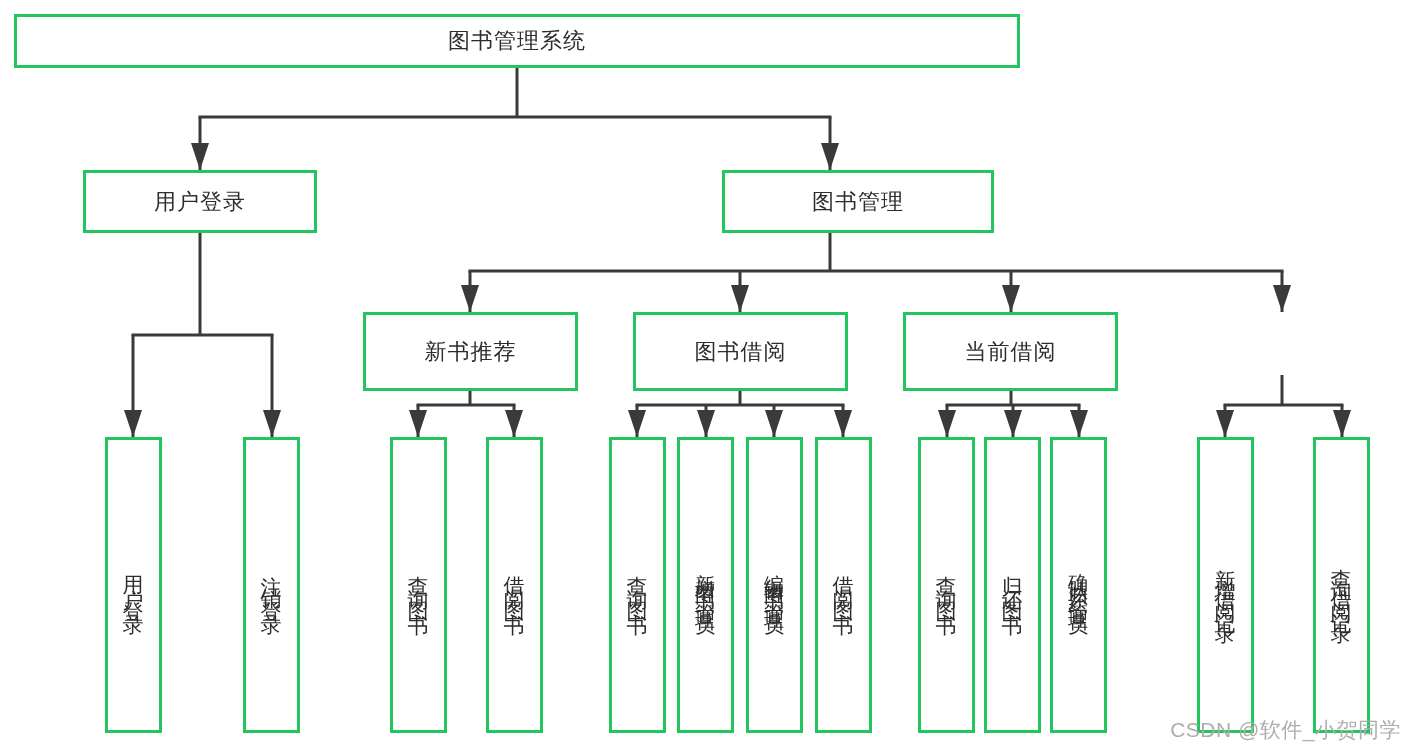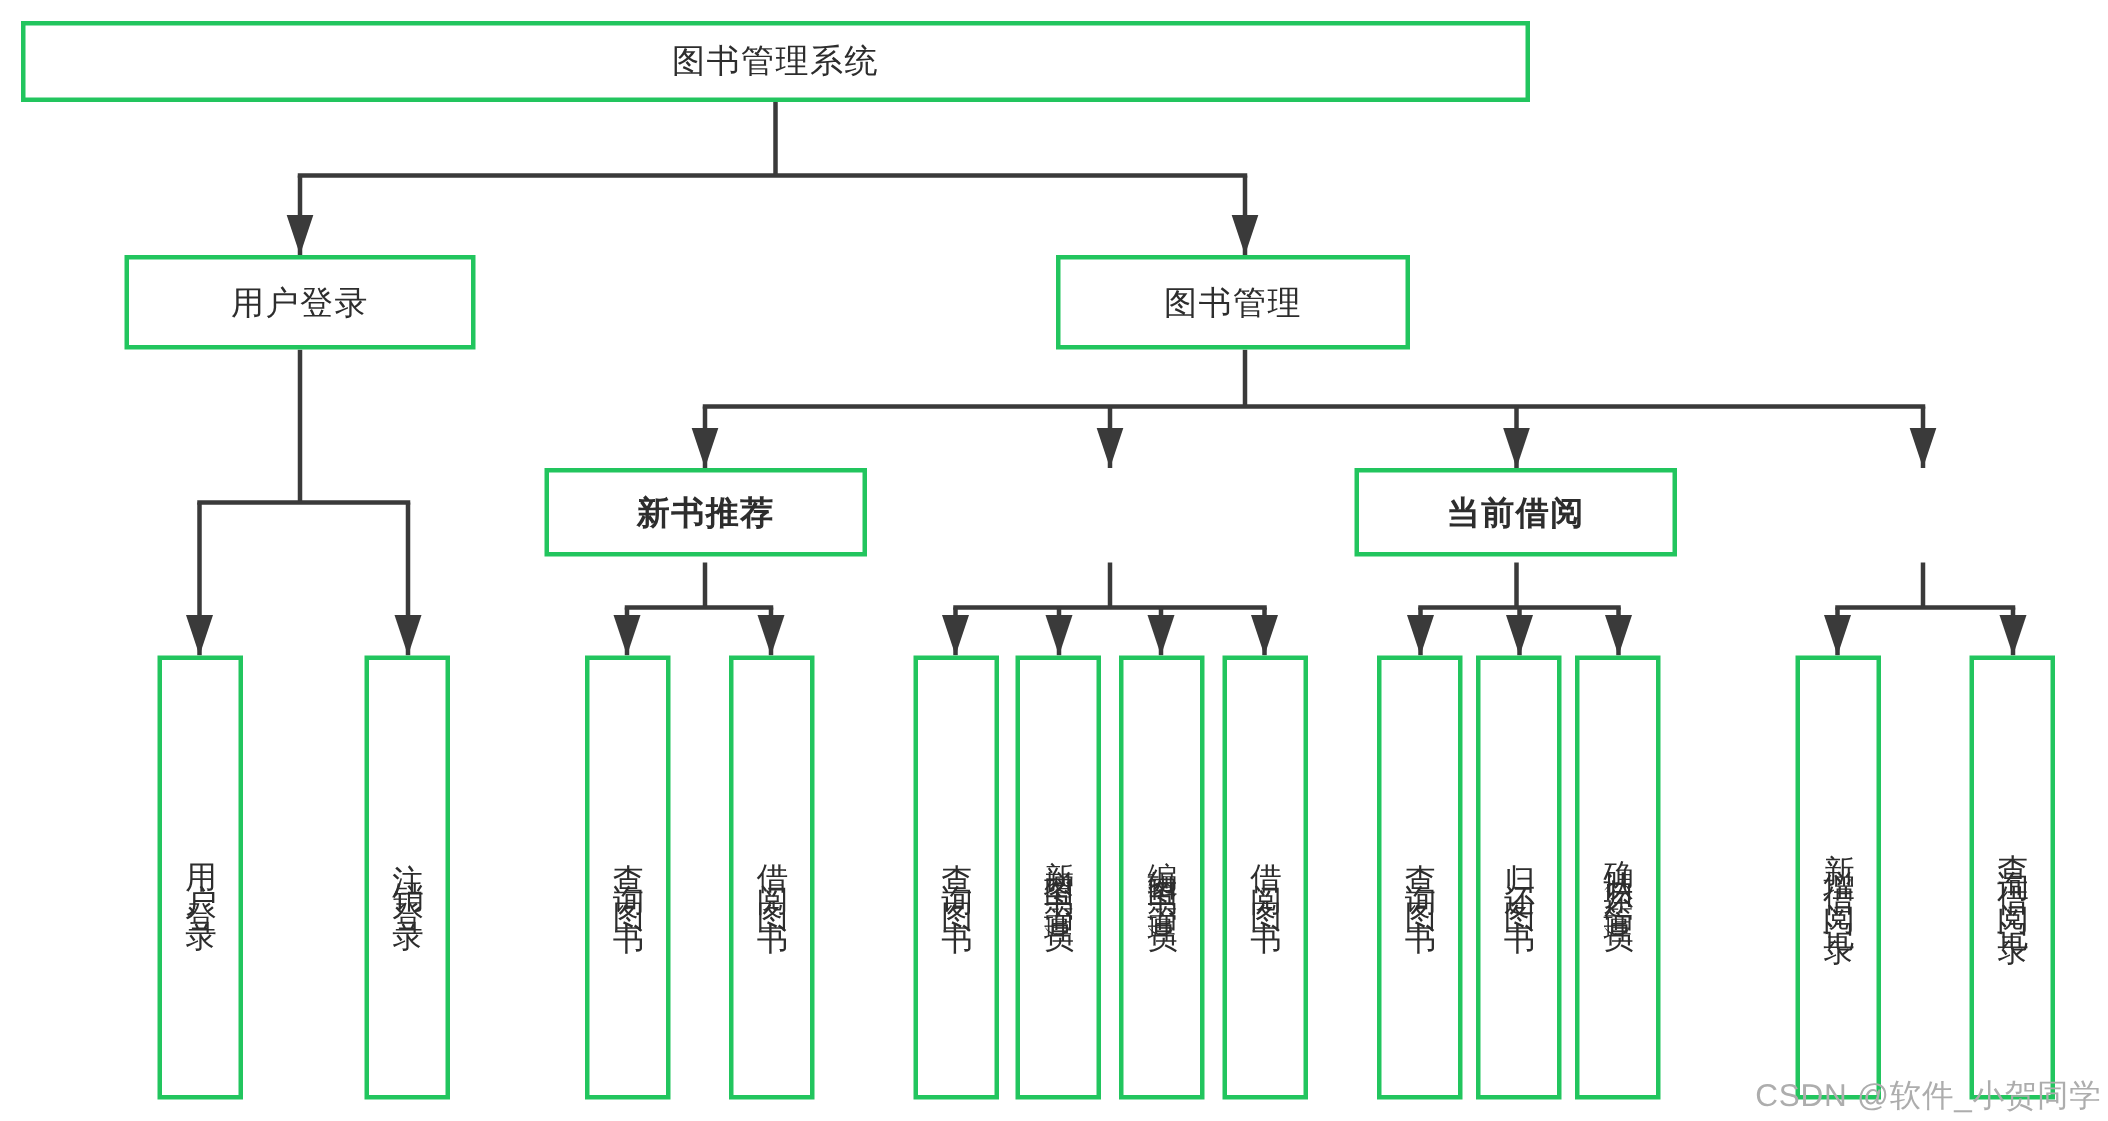--- a/index.html
+++ b/index.html
@@ -24,22 +24,22 @@
     z-index: 2;
   }
   .node .lbl {
     font-size: 22px;
     letter-spacing: 1px;
     white-space: nowrap;
   }
   .root  { left: 14px;  top: 14px;  width: 1006px; height: 54px; }
   .lvl2  { top: 170px; height: 63px; }
   .l2a   { left: 83px;  width: 234px; }
-  .l2b   { left: 704px; width: 236px; }
-  .lvl3  { top: 312px; height: 59px; font-weight: bold; }
+  .l2b   { left: 722px; width: 272px; }
+  .lvl3  { top: 312px; height: 79px; }
   .l3a   { left: 363px;  width: 215px; }
   .l3b   { left: 633px;  width: 215px; }
   .l3c   { left: 903px;  width: 215px; }
   .l3d   { left: 1175px; width: 215px; }
   .leaf  { top: 437px; height: 296px; width: 57px; }
   .leaf .v {
     writing-mode: vertical-rl;
     text-orientation: mixed;
     font-size: 21px;
     letter-spacing: 13px;
@@ -127,20 +127,23 @@
   <div class="node lvl2 l2a">
     <span class="lbl">用户登录</span>
   </div>
   <div class="node lvl2 l2b">
     <span class="lbl">图书管理</span>
   </div>
 
   <div class="node lvl3 l3a">
     <span class="lbl">新书推荐</span>
   </div>
+  <div class="node lvl3 l3b">
+    <span class="lbl">图书借阅</span>
+  </div>
   <div class="node lvl3 l3c">
     <span class="lbl">当前借阅</span>
   </div>
 
   <div class="node leaf u1">
     <span class="v">用户登录</span>
   </div>
   <div class="node leaf u2">
     <span class="v">注销登录</span>
   </div>

